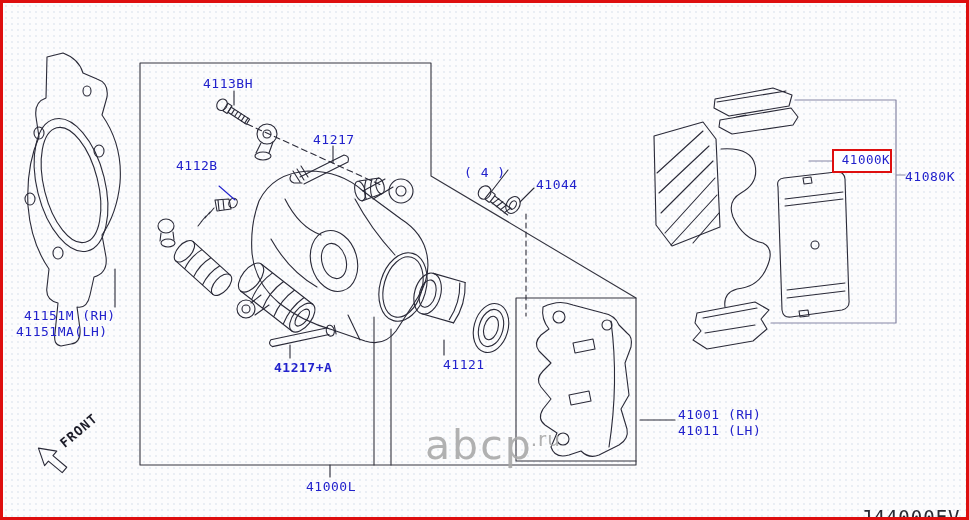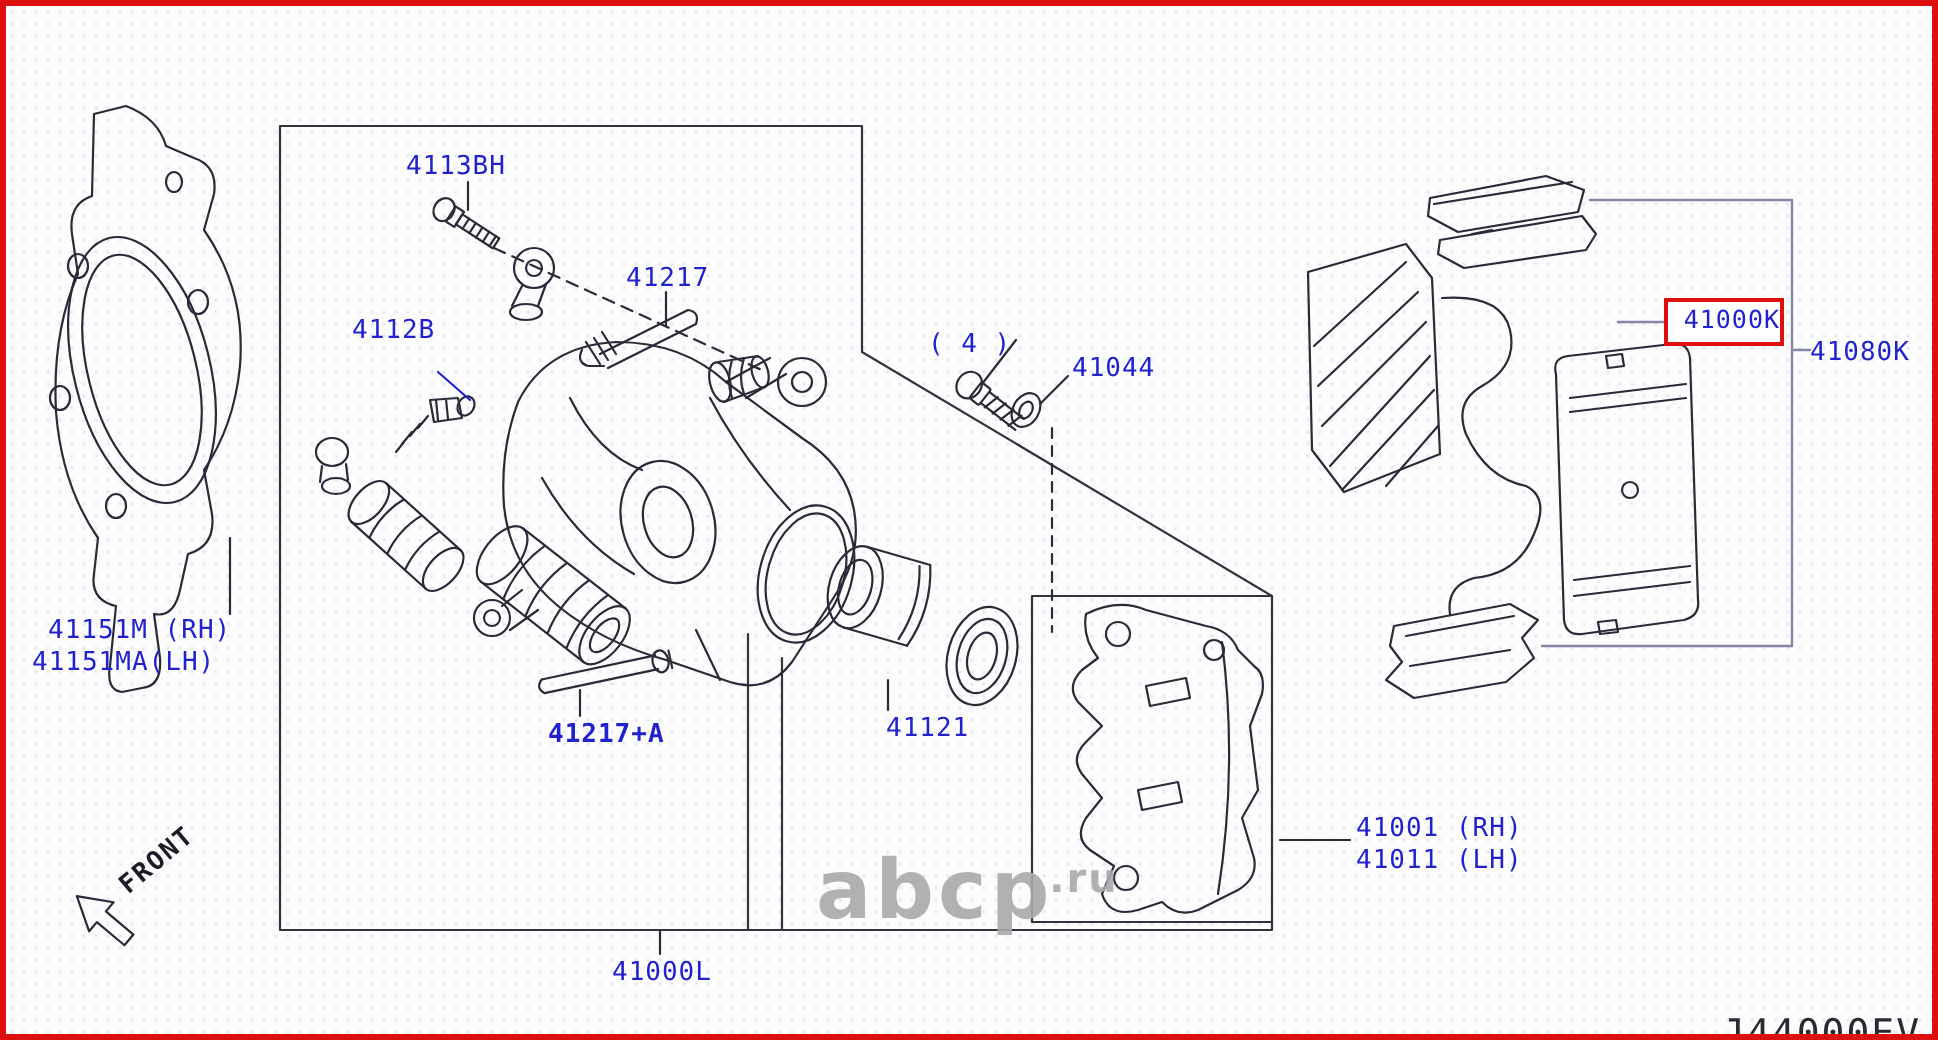--- a/index.html
+++ b/index.html
@@ -19,22 +19,22 @@
     display:inline-block;width:14px;height:14px;border:1.4px solid #222;border-radius:50%;
     color:#222;font-size:10px;line-height:14px;text-align:center;font-weight:bold;
     vertical-align:-2px;margin-right:3px;
   }
   .selbox{
     position:absolute;border:2px solid #de0f0f;background:#fff;z-index:4;
     text-align:center;font-size:12.5px;line-height:17px;color:#2222cc;
     letter-spacing:.5px;cursor:pointer;
   }
   .watermark{
-    position:absolute;left:405px;top:418px;color:#a9a9a9;opacity:.9;z-index:2;
-    font-family:"DejaVu Sans","Liberation Sans",sans-serif;font-weight:bold;
+    position:absolute;left:422px;top:418px;color:#a9a9a9;opacity:.9;z-index:2;
+    font-family:"DejaVu Sans","Liberation Sans",sans-serif;font-weight:normal;
     letter-spacing:2px;cursor:default;
   }
   .watermark .wm-main{font-size:41px;}
   .watermark .wm-suffix{font-size:20px;position:relative;top:-13px;left:-2px;letter-spacing:1px;}
   .front-label{
     position:absolute;left:54px;top:436px;color:#1c1c28;font-size:13px;font-weight:bold;
     letter-spacing:1px;transform:rotate(-40deg);transform-origin:0 0;z-index:3;
     font-family:"DejaVu Sans Mono","Liberation Mono",monospace;
   }
   .footer-code{

